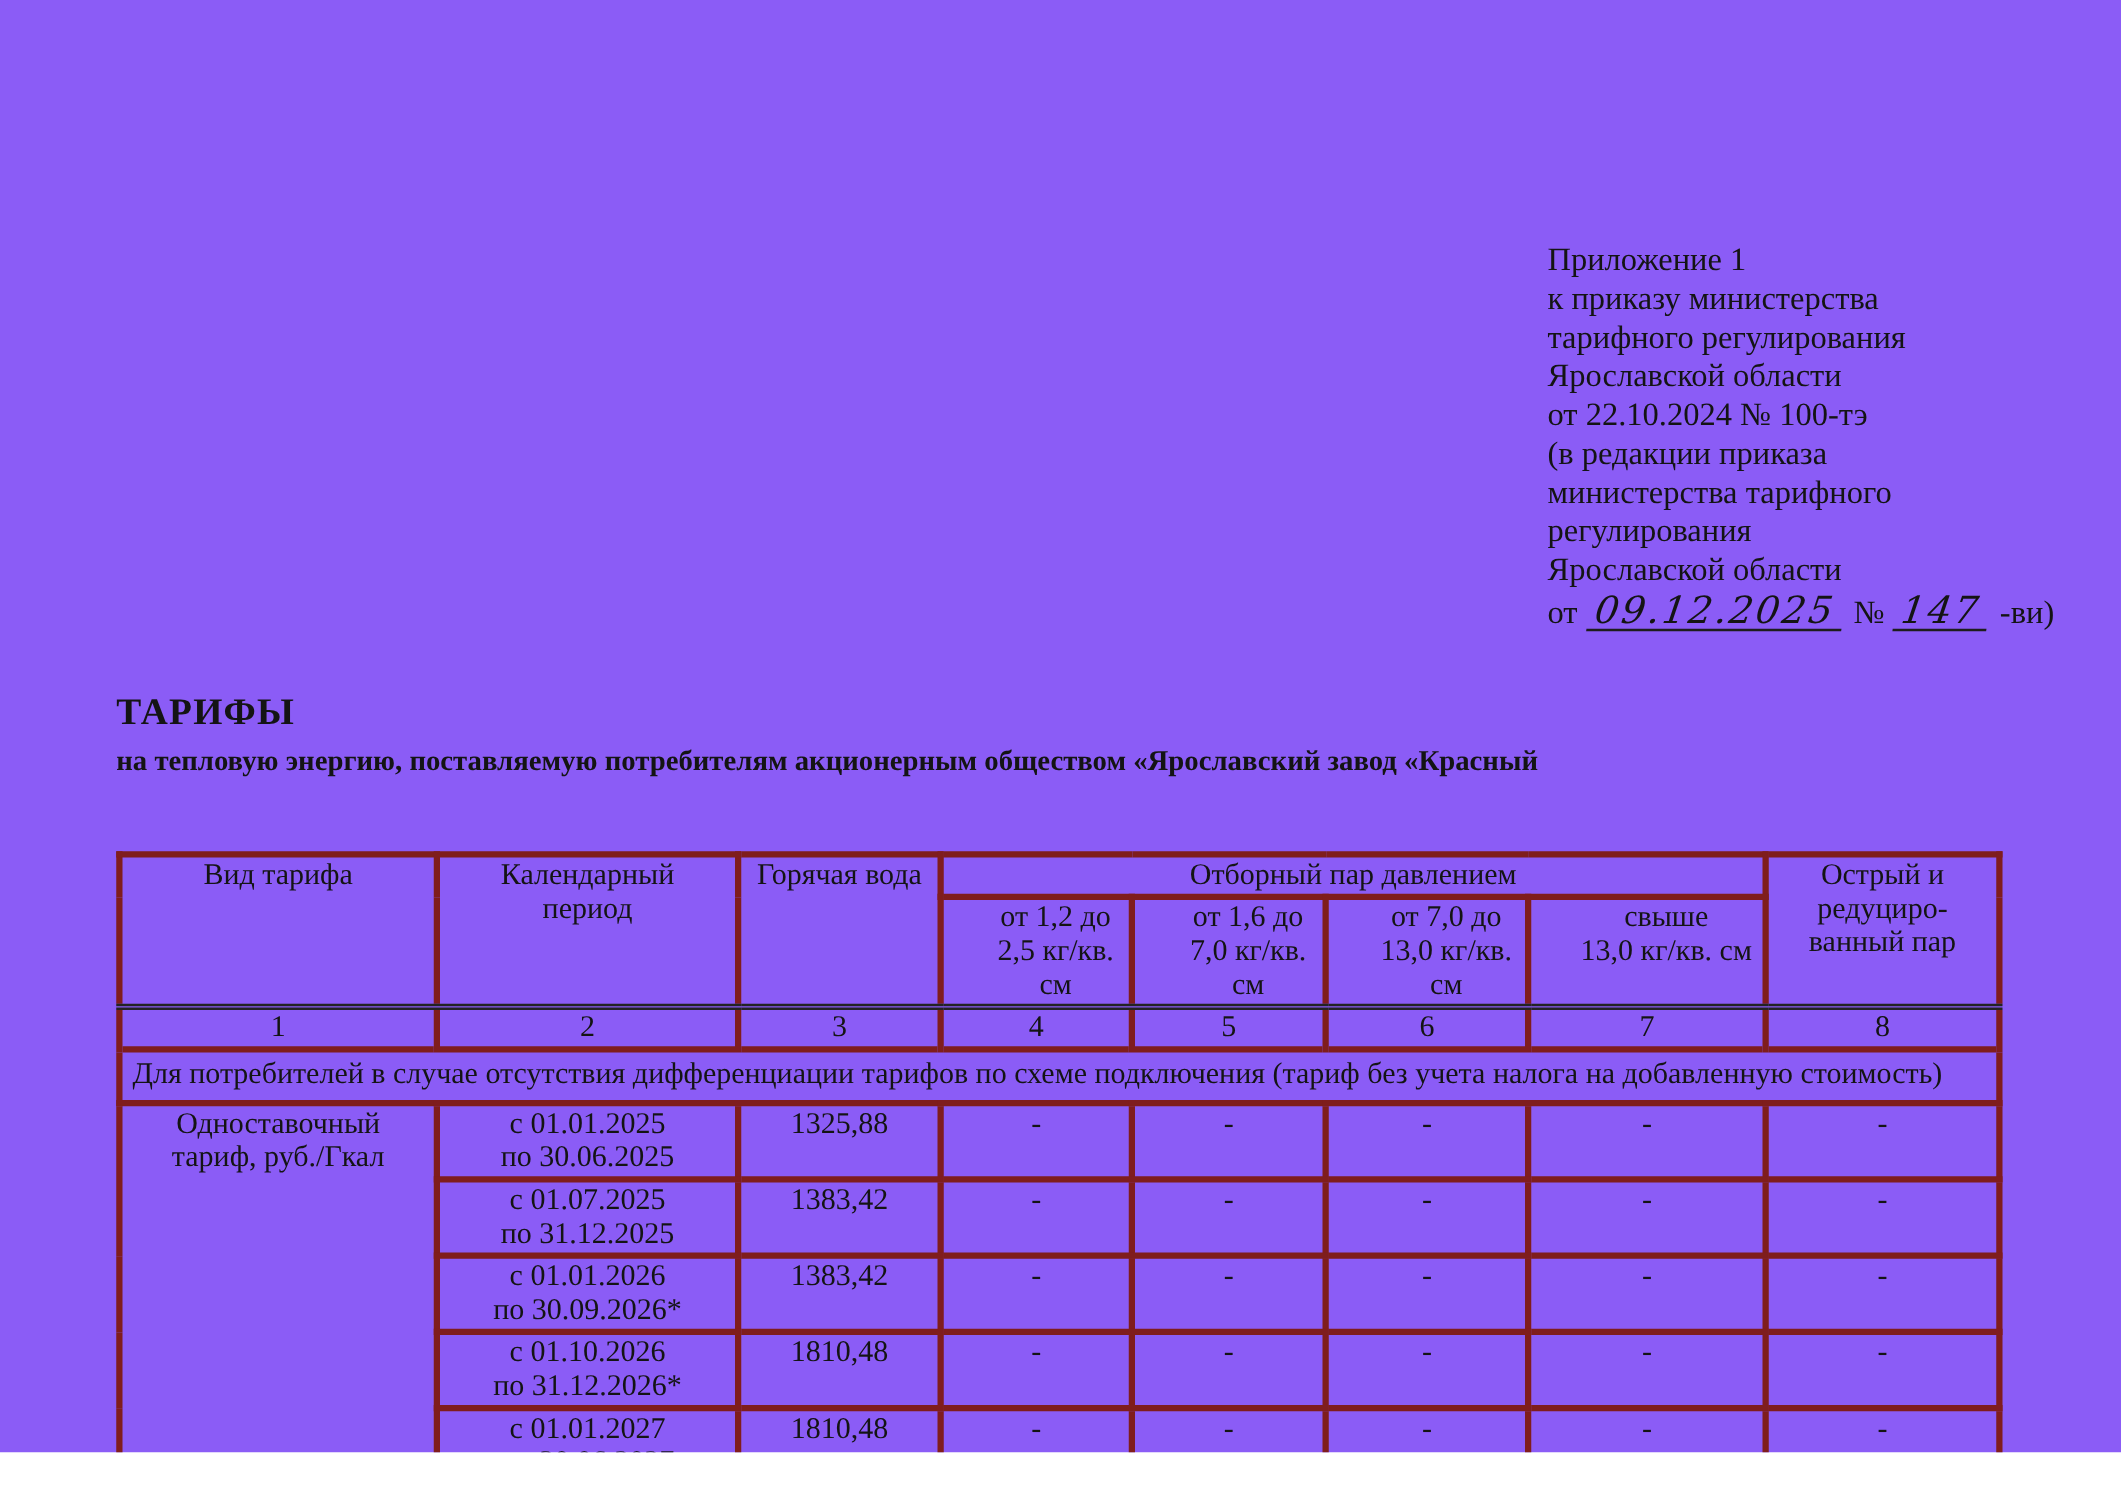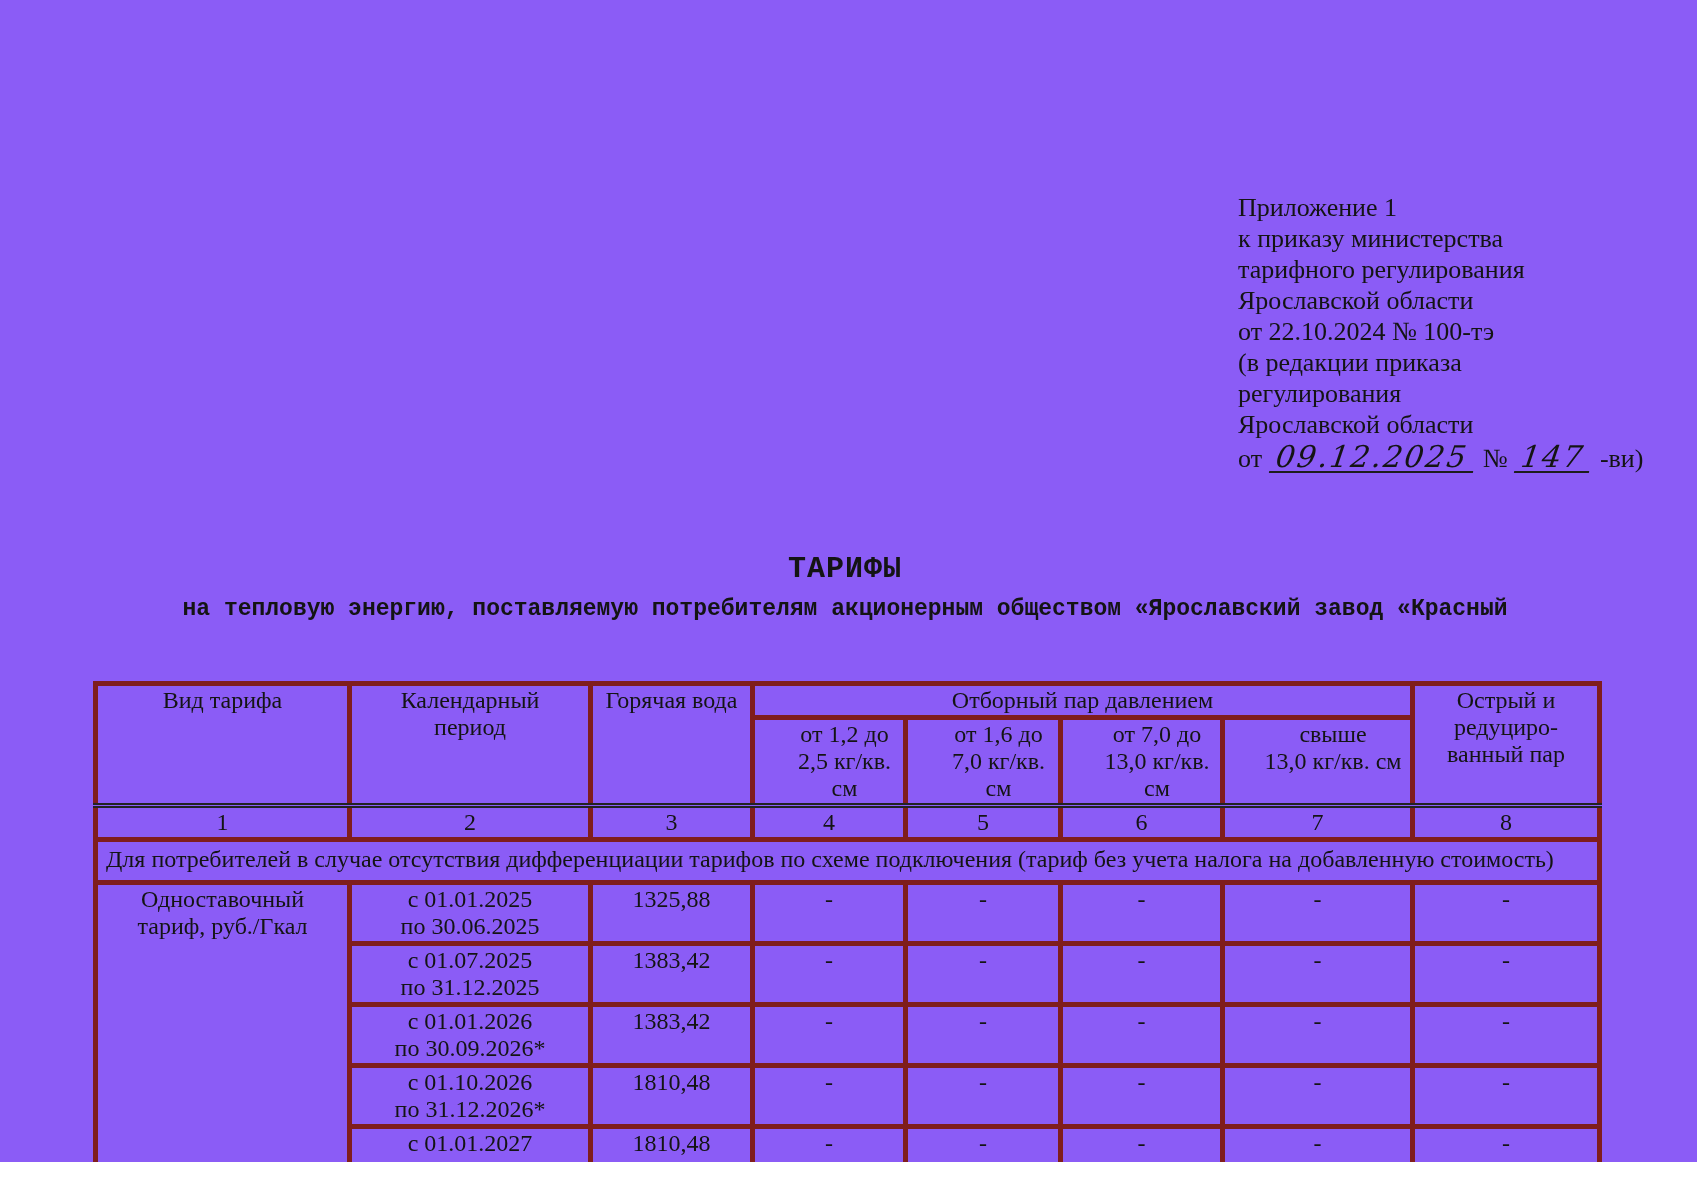--- a/index.html
+++ b/index.html
@@ -39,23 +39,21 @@
     padding: 0 7px 0 5px;
     margin: 0 2px;
   }
 
   
   .title-wrap {
     position: absolute;
     left: 93px;
     top: 553px;
     width: 1504px;
-    text-align: center;
     font-weight: bold;
-    font-family: Liberation Mono, monospace;
   }
   .title-heading {
     font-size: 30px;
     line-height: 33px;
     letter-spacing: 1px;
   }
   .subtitle { margin-top: 5px; }
   .subtitle-line {
     font-size: 23px;
     line-height: 36px;
@@ -103,20 +101,21 @@
 
 <div class="page">
 
   <div class="appendix">
     <div>Приложение 1</div>
     <div>к приказу министерства</div>
     <div>тарифного регулирования</div>
     <div>Ярославской области</div>
     <div>от 22.10.2024 № 100-тэ</div>
     <div>(в редакции приказа</div>
+    <div>министерства тарифного</div>
     <div>регулирования</div>
     <div>Ярославской области</div>
     <div class="appendix-lastline">
       <span>от</span>
       <span class="hand">09.12.2025</span>
       <span>№</span>
       <span class="hand">147</span>
       <span>-ви)</span>
     </div>
   </div>

